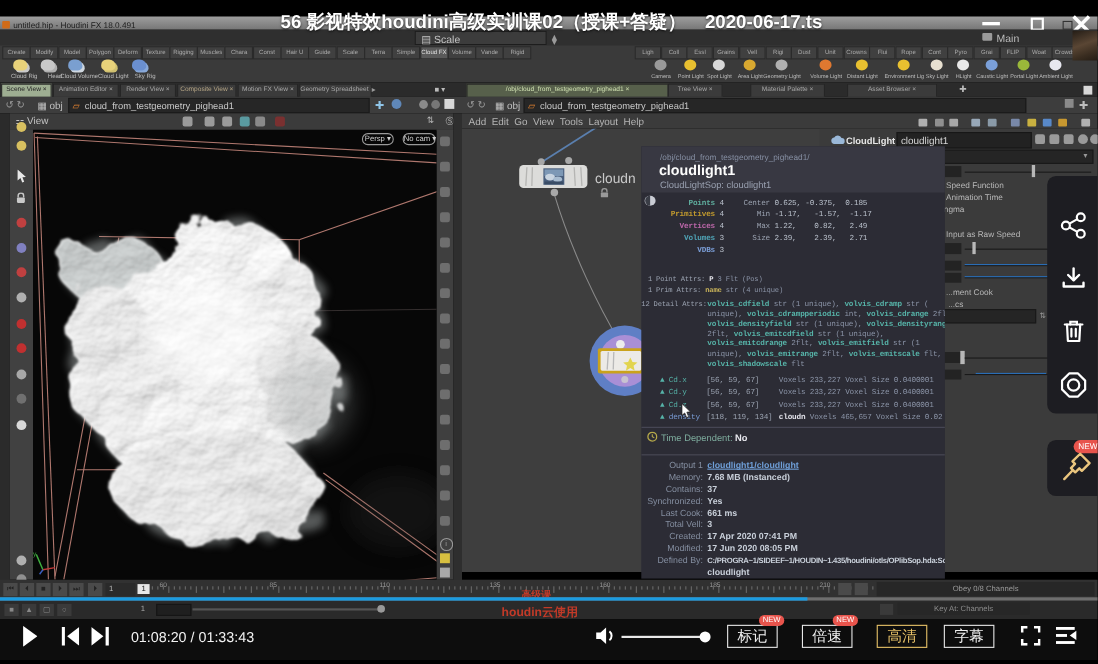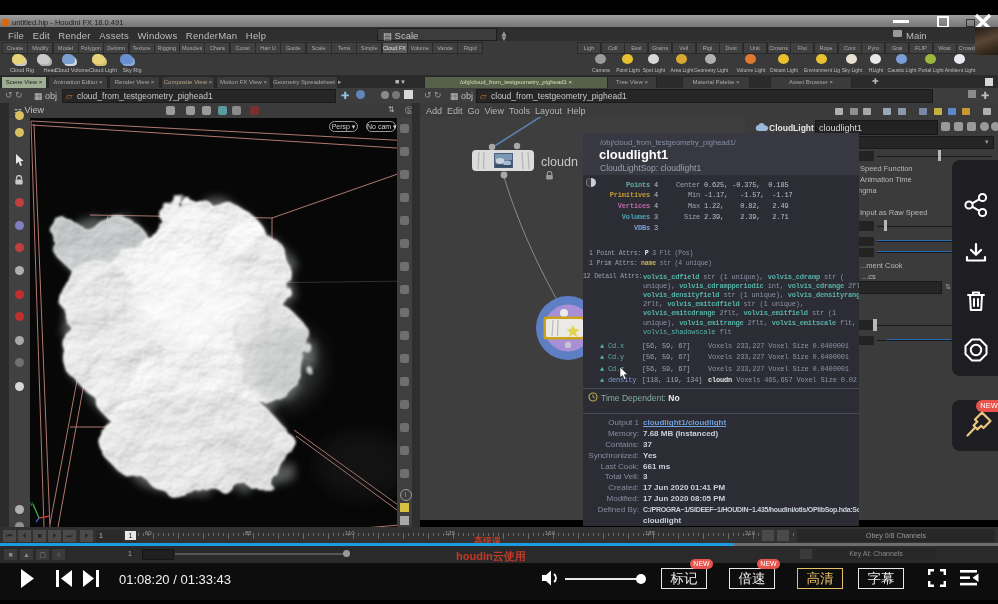--- a/index.html
+++ b/index.html
@@ -17,21 +17,20 @@
   <div class="abs txt" style="left:12px;top:18px;font-size:7.5px;color:#1c1c1c;">untitled.hip - Houdini FX 18.0.491</div>
   <div class="abs" style="left:966px;top:18.5px;width:7px;height:6px;border:1.5px solid #333;"></div>
 
   <div class="abs" style="left:893px;top:20px;width:16px;height:3px;background:#fff;"></div>
   <div class="abs" style="left:937px;top:16px;width:8px;height:8px;border:2.2px solid #fff;"></div>
   <svg class="abs" style="left:973px;top:13px;" width="20" height="18" viewBox="0 0 20 18">
     <path d="M3 2 L17 16 M17 2 L3 16" stroke="#fff" stroke-width="3.2" fill="none"></path>
   </svg>
 
   <div class="abs" style="left:0;top:27px;width:998px;height:14px;background:#2f2f2f;"></div>
-  <div class="abs txt" style="left:8px;top:29.5px;font-size:9.5px;color:#bdbdbd;letter-spacing:.2px;">File&nbsp;&nbsp;&nbsp;Edit&nbsp;&nbsp;&nbsp;Render&nbsp;&nbsp;&nbsp;Assets&nbsp;&nbsp;&nbsp;Windows&nbsp;&nbsp;&nbsp;RenderMan&nbsp;&nbsp;&nbsp;Help</div>
   <div class="abs" style="left:377px;top:28px;width:118px;height:11px;background:#3c3c3c;border:1px solid #1d1d1d;"></div>
   <div class="abs txt" style="left:383px;top:29.5px;font-size:9.5px;color:#c4c4c4;">▤ Scale</div>
   <div class="abs txt" style="left:500px;top:29px;font-size:8px;color:#9a9a9a;">▲<br></div>
     <div class="abs txt" style="left:500px;top:34px;font-size:8px;color:#9a9a9a;">▼</div>
   <div class="abs" style="left:893px;top:30px;width:9px;height:7px;background:#9a9a9a;border-radius:1px;"></div>
     <div class="abs txt" style="left:906px;top:29.5px;font-size:9.5px;color:#bdbdbd;">Main</div>
 
   <div class="abs" style="left:0;top:41px;width:998px;height:34px;background:#3a3a3a;"></div>
   <div id="shelftabsL" class="abs" style="left:1px;top:41px;height:11px;">
       <div class="abs txt" style="left: 1px; top: 1px; width: 24px; height: 10px; background: rgb(64, 64, 64); border: 1px solid rgb(42, 42, 42); color: rgb(170, 170, 170); font-size: 5.5px; text-align: center; line-height: 10px; overflow: hidden;">Create</div>
@@ -433,21 +432,21 @@
         <div class="abs txt" style="left: 121px; top: 80.2px; font-family: &quot;Liberation Mono&quot;, monospace; font-size: 7px; letter-spacing: -0.18px; color: rgb(185, 192, 203); white-space: pre;">2.39,    2.39,   2.71</div>
         <div class="abs txt" style="left: 6px; top: 116.5px; font-family: &quot;Liberation Mono&quot;, monospace; font-size: 6.5px; letter-spacing: -0.18px; color: rgb(154, 162, 176);">1 Point Attrs: <span style="color:#e8e8ee;font-weight:bold">P</span> <span style="color:#8a93a6">3 Flt (Pos)</span></div>
         <div class="abs txt" style="left: 6px; top: 127px; font-family: &quot;Liberation Mono&quot;, monospace; font-size: 6.5px; letter-spacing: -0.18px; color: rgb(154, 162, 176);">1 Prim Attrs: <span style="color:#c9b35a;font-weight:bold">name</span> <span style="color:#8a93a6">str (4 unique)</span></div>
         <div class="abs txt" style="left: 0px; top: 140px; width: 57px; text-align: right; font-family: &quot;Liberation Mono&quot;, monospace; font-size: 6.5px; letter-spacing: -0.18px; color: rgb(154, 162, 176);">12 Detail Attrs:</div>
         <div class="abs txt" style="left: 60px; top: 139.5px; font-family: &quot;Liberation Mono&quot;, monospace; font-size: 7px; letter-spacing: -0.18px; white-space: pre;"><span style="color:#56b3a8;font-weight:bold;">volvis_cdfield</span><span style="color:#8a93a6;"> str (1 unique), </span><span style="color:#56b3a8;font-weight:bold;">volvis_cdramp</span><span style="color:#8a93a6;"> str (</span></div>
         <div class="abs txt" style="left: 60px; top: 148.7px; font-family: &quot;Liberation Mono&quot;, monospace; font-size: 7px; letter-spacing: -0.18px; white-space: pre;"><span style="color:#8a93a6;">unique), </span><span style="color:#56b3a8;font-weight:bold;">volvis_cdrampperiodic</span><span style="color:#8a93a6;"> int, </span><span style="color:#56b3a8;font-weight:bold;">volvis_cdrange</span><span style="color:#8a93a6;"> 2flt,</span></div>
         <div class="abs txt" style="left: 60px; top: 157.9px; font-family: &quot;Liberation Mono&quot;, monospace; font-size: 7px; letter-spacing: -0.18px; white-space: pre;"><span style="color:#56b3a8;font-weight:bold;">volvis_densityfield</span><span style="color:#8a93a6;"> str (1 unique), </span><span style="color:#56b3a8;font-weight:bold;">volvis_densityrange</span></div>
         <div class="abs txt" style="left: 60px; top: 167.1px; font-family: &quot;Liberation Mono&quot;, monospace; font-size: 7px; letter-spacing: -0.18px; white-space: pre;"><span style="color:#8a93a6;">2flt, </span><span style="color:#56b3a8;font-weight:bold;">volvis_emitcdfield</span><span style="color:#8a93a6;"> str (1 unique),</span></div>
         <div class="abs txt" style="left: 60px; top: 176.3px; font-family: &quot;Liberation Mono&quot;, monospace; font-size: 7px; letter-spacing: -0.18px; white-space: pre;"><span style="color:#56b3a8;font-weight:bold;">volvis_emitcdrange</span><span style="color:#8a93a6;"> 2flt, </span><span style="color:#56b3a8;font-weight:bold;">volvis_emitfield</span><span style="color:#8a93a6;"> str (1</span></div>
         <div class="abs txt" style="left: 60px; top: 185.5px; font-family: &quot;Liberation Mono&quot;, monospace; font-size: 7px; letter-spacing: -0.18px; white-space: pre;"><span style="color:#8a93a6;">unique), </span><span style="color:#56b3a8;font-weight:bold;">volvis_emitrange</span><span style="color:#8a93a6;"> 2flt, </span><span style="color:#56b3a8;font-weight:bold;">volvis_emitscale</span><span style="color:#8a93a6;"> flt,</span></div>
-        <div class="abs txt" style="left: 60px; top: 194.7px; font-family: &quot;Liberation Mono&quot;, monospace; font-size: 7px; letter-spacing: -0.18px; white-space: pre;"><span style="color:#56b3a8;font-weight:normal;">volvis_shadowscale</span><span style="color:#8a93a6;"> flt</span></div>
+        <div class="abs txt" style="left: 60px; top: 194.7px; font-family: &quot;Liberation Mono&quot;, monospace; font-size: 7px; letter-spacing: -0.18px; white-space: pre;"><span style="color:#56b3a8;font-weight:bold;">volvis_shadowscale</span><span style="color:#8a93a6;"> flt</span></div>
         <div class="abs txt" style="left: 17px; top: 209px; font-family: &quot;Liberation Mono&quot;, monospace; font-size: 7px; letter-spacing: -0.18px; color: rgb(86, 179, 168);">▲<span style="color:#56b3a8"> Cd.x</span></div>
         <div class="abs txt" style="left: 59px; top: 209px; font-family: &quot;Liberation Mono&quot;, monospace; font-size: 7px; letter-spacing: -0.18px; color: rgb(154, 162, 176);">[56, 59, 67]</div>
         <div class="abs txt" style="left: 125px; top: 209px; font-family: &quot;Liberation Mono&quot;, monospace; font-size: 7px; letter-spacing: -0.18px; color: rgb(138, 147, 166);"><span style="color:#e0e0e8;font-weight:bold"></span>Voxels 233,227 Voxel Size 0.0400001</div>
         <div class="abs txt" style="left: 17px; top: 220.4px; font-family: &quot;Liberation Mono&quot;, monospace; font-size: 7px; letter-spacing: -0.18px; color: rgb(86, 179, 168);">▲<span style="color:#56b3a8"> Cd.y</span></div>
         <div class="abs txt" style="left: 59px; top: 220.4px; font-family: &quot;Liberation Mono&quot;, monospace; font-size: 7px; letter-spacing: -0.18px; color: rgb(154, 162, 176);">[56, 59, 67]</div>
         <div class="abs txt" style="left: 125px; top: 220.4px; font-family: &quot;Liberation Mono&quot;, monospace; font-size: 7px; letter-spacing: -0.18px; color: rgb(138, 147, 166);"><span style="color:#e0e0e8;font-weight:bold"></span>Voxels 233,227 Voxel Size 0.0400001</div>
         <div class="abs txt" style="left: 17px; top: 231.8px; font-family: &quot;Liberation Mono&quot;, monospace; font-size: 7px; letter-spacing: -0.18px; color: rgb(86, 179, 168);">▲<span style="color:#56b3a8"> Cd.z</span></div>
         <div class="abs txt" style="left: 59px; top: 231.8px; font-family: &quot;Liberation Mono&quot;, monospace; font-size: 7px; letter-spacing: -0.18px; color: rgb(154, 162, 176);">[56, 59, 67]</div>
         <div class="abs txt" style="left: 125px; top: 231.8px; font-family: &quot;Liberation Mono&quot;, monospace; font-size: 7px; letter-spacing: -0.18px; color: rgb(138, 147, 166);"><span style="color:#e0e0e8;font-weight:bold"></span>Voxels 233,227 Voxel Size 0.0400001</div>
         <div class="abs txt" style="left: 17px; top: 243.2px; font-family: &quot;Liberation Mono&quot;, monospace; font-size: 7px; letter-spacing: -0.18px; color: rgb(86, 179, 168);">▲<span style="color:#7a9dd6"> density</span></div>
@@ -468,21 +467,21 @@
         <div class="abs txt" style="left: 60px; top: 296.1px; font-size: 8px; color: rgb(201, 208, 218); font-weight: bold;">7.68 MB (Instanced)</div>
         <div class="abs txt" style="left: 0px; top: 306.9px; width: 56px; text-align: right; font-size: 8px; color: rgb(132, 142, 160);">Contains:</div>
         <div class="abs txt" style="left: 60px; top: 306.9px; font-size: 8px; color: rgb(201, 208, 218); font-weight: bold;">37</div>
         <div class="abs txt" style="left: 0px; top: 317.7px; width: 56px; text-align: right; font-size: 8px; color: rgb(132, 142, 160);">Synchronized:</div>
         <div class="abs txt" style="left: 60px; top: 317.7px; font-size: 8px; color: rgb(201, 208, 218); font-weight: bold;">Yes</div>
         <div class="abs txt" style="left: 0px; top: 328.5px; width: 56px; text-align: right; font-size: 8px; color: rgb(132, 142, 160);">Last Cook:</div>
         <div class="abs txt" style="left: 60px; top: 328.5px; font-size: 8px; color: rgb(201, 208, 218); font-weight: bold;">661 ms</div>
         <div class="abs txt" style="left: 0px; top: 339.3px; width: 56px; text-align: right; font-size: 8px; color: rgb(132, 142, 160);">Total Vell:</div>
         <div class="abs txt" style="left: 60px; top: 339.3px; font-size: 8px; color: rgb(201, 208, 218); font-weight: bold;">3</div>
         <div class="abs txt" style="left: 0px; top: 350.1px; width: 56px; text-align: right; font-size: 8px; color: rgb(132, 142, 160);">Created:</div>
-        <div class="abs txt" style="left: 60px; top: 350.1px; font-size: 8px; color: rgb(201, 208, 218); font-weight: bold;">17 Jun 2020 01:41 PM</div>
+        <div class="abs txt" style="left: 60px; top: 350.1px; font-size: 8px; color: rgb(201, 208, 218); font-weight: bold;">17 Apr 2020 07:41 PM</div>
         <div class="abs txt" style="left: 0px; top: 360.9px; width: 56px; text-align: right; font-size: 8px; color: rgb(132, 142, 160);">Modified:</div>
         <div class="abs txt" style="left: 60px; top: 360.9px; font-size: 8px; color: rgb(201, 208, 218); font-weight: bold;">17 Jun 2020 08:05 PM</div>
         <div class="abs txt" style="left: 0px; top: 371.7px; width: 56px; text-align: right; font-size: 8px; color: rgb(132, 142, 160);">Defined By:</div>
         <div class="abs txt" style="left: 60px; top: 371.7px; font-size: 8px; color: rgb(201, 208, 218); font-weight: bold;"><span style="font-size:7px;letter-spacing:-0.28px">C:/PROGRA~1/SIDEEF~1/HOUDIN~1.435/houdini/otls/OPlibSop.hda:Sop/</span></div>
         <div class="abs txt" style="left: 60px; top: 382.5px; font-size: 8px; color: rgb(201, 208, 218); font-weight: bold;">cloudlight</div>
       </div>
   </div>
 
   <svg class="abs" style="left:619px;top:367px;" width="10" height="14" viewBox="0 0 10 14">
     <path d="M1 0 L1 10.5 L3.5 8.4 L5.2 12.6 L7 11.8 L5.4 7.7 L8.6 7.4 Z" fill="#fff" stroke="#222" stroke-width="0.6"></path>
@@ -775,16 +774,17 @@
     </svg>
   <div class="abs" style="left:952px;top:400px;width:46px;height:51px;background:#1d1d22;border-radius:8px 0 0 8px;"></div>
   <div class="abs txt" style="left:976px;top:400px;width:26px;height:12px;background:#e8544c;border-radius:6px 0 0 6px;color:#fff;font-size:7.5px;text-align:center;line-height:12px;">NEW</div>
   <svg class="abs" style="left:963px;top:410px;" width="30" height="32" viewBox="0 0 30 32">
     <g stroke="#eac57e" stroke-width="2.2" fill="none" stroke-linejoin="round" stroke-linecap="round">
       <path d="M19 2.5 L27.5 11 L20.5 18 L18.2 15.7 L14.5 19.4 L10.6 15.5 L14.3 11.8 L12 9.5 Z"></path>
       <path d="M12.2 17.5 L4.5 25.5"></path>
     </g>
   </svg>
 
+  <div class="abs txt" style="left:255px;top:8px;font-size:17px;font-weight:bold;color:#fff;text-shadow:0 1px 2px rgba(0,0,0,.8);">56 影视特效houdini高级实训课02（授课+答疑）　2020-06-17.ts</div>
 
   <div class="abs" style="left:975px;top:28px;width:23px;height:27px;background:linear-gradient(160deg,#241d16,#5a4634 45%,#3a2d20 75%,#241c14);"></div>
 
 </div>
 
 </body></html>

